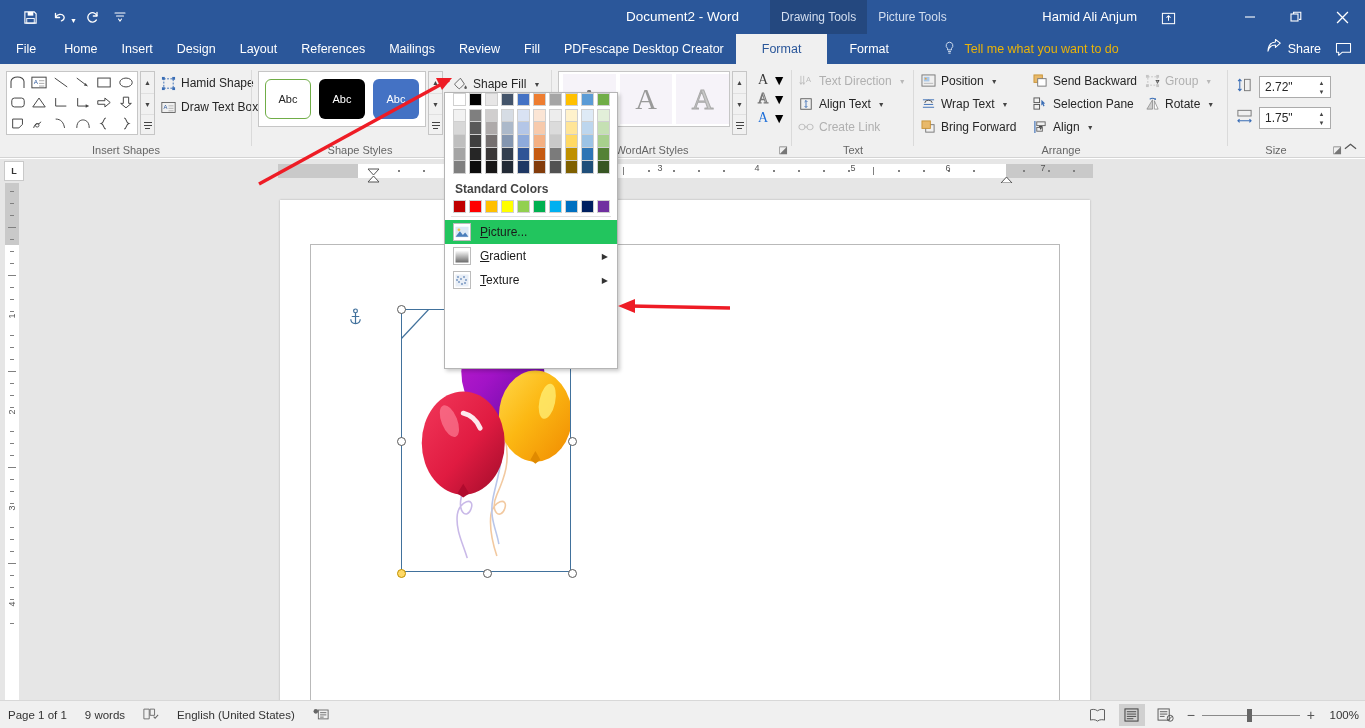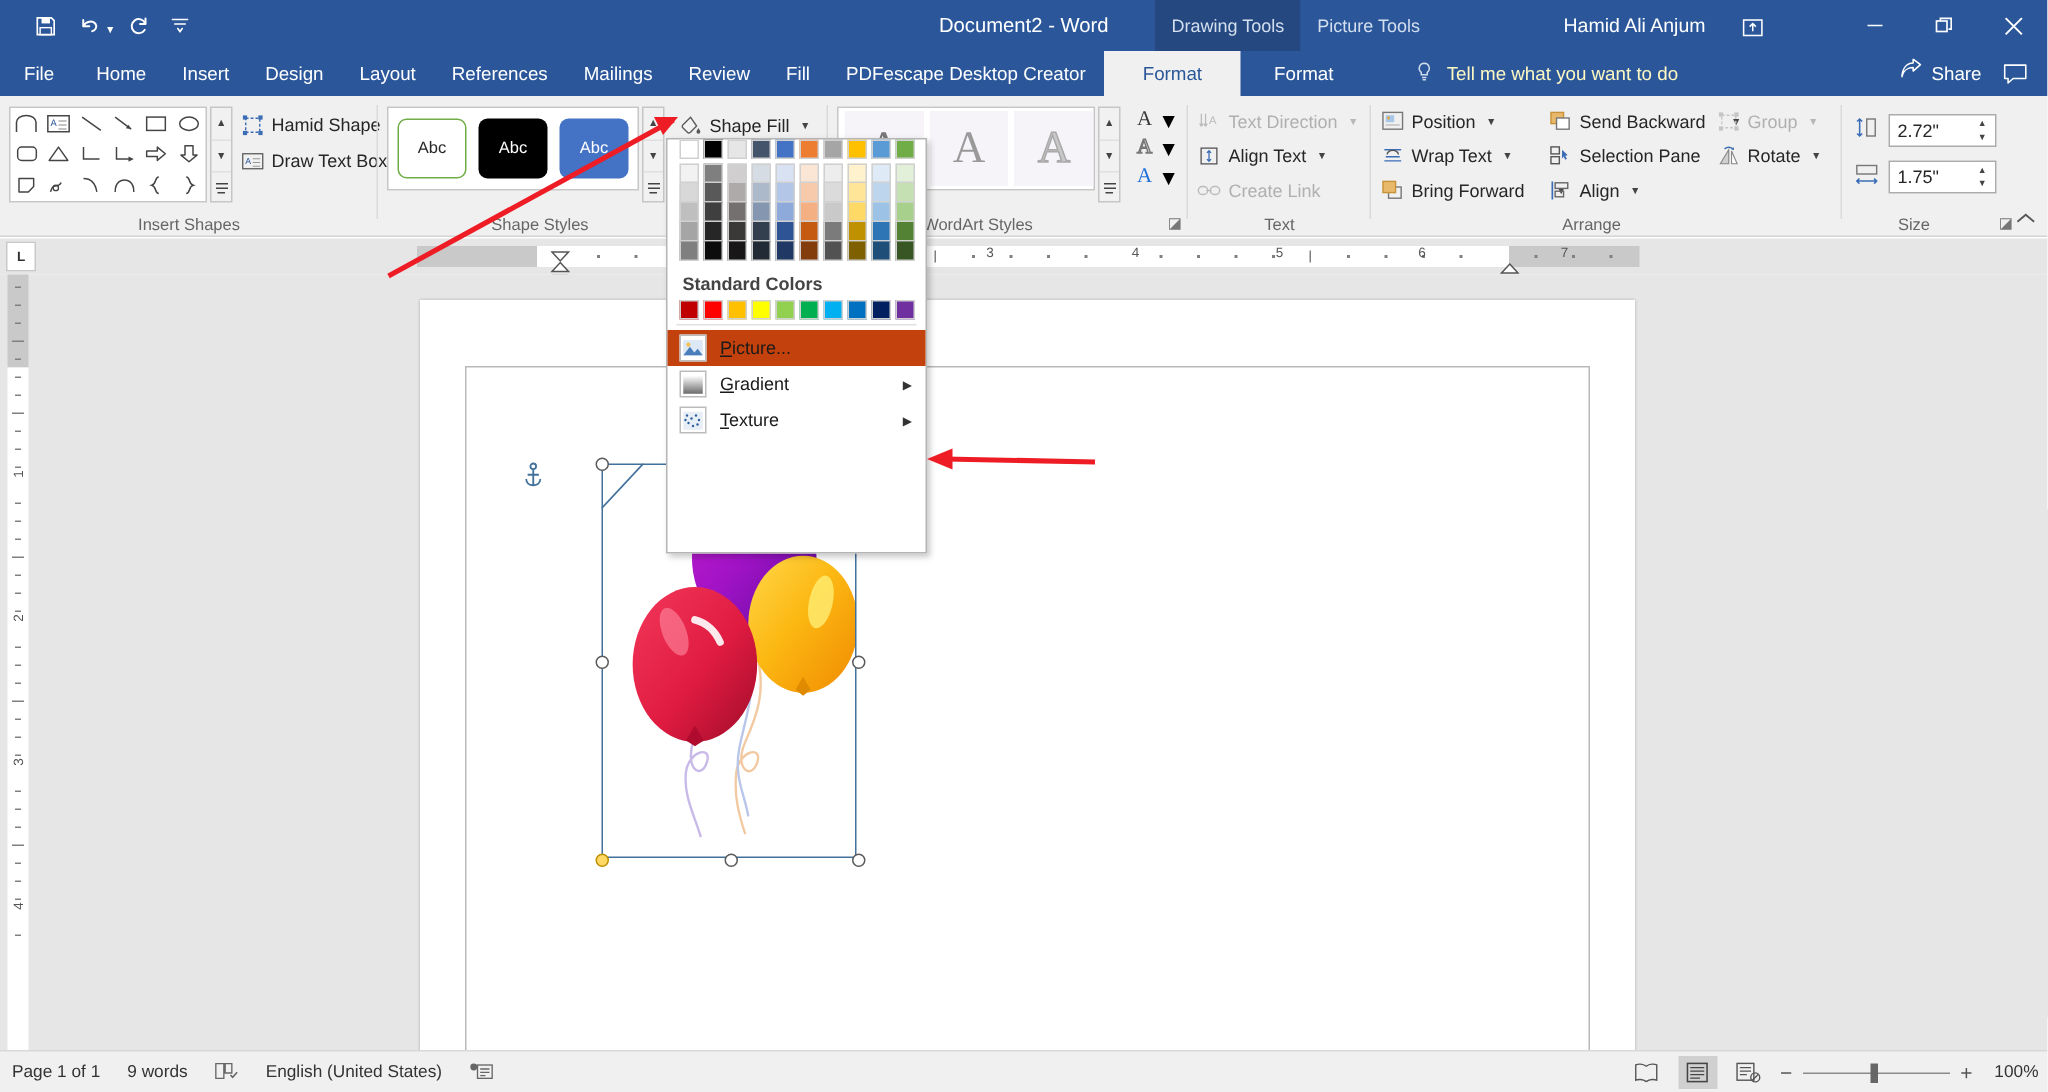--- a/index.html
+++ b/index.html
@@ -55,21 +55,21 @@
   .tab {
     height: 30px; line-height: 30px; padding: 0 12px; font-size: 12.5px;
     color: #fff; white-space: nowrap; cursor: default;
   }
   .tab.file { padding: 0 16px; }
   .tab.active {
     background: #f0f0f0; color: #2b579a;
   }
   .tellme {
     position: absolute; left: 944px; top: 0; height: 30px; line-height: 30px;
-    font-size: 12.5px; color: #fef9c3; white-space: nowrap;
+    font-size: 12.5px; color: #eab308; white-space: nowrap;
   }
   .tellme .bulb { margin-right: 6px; }
   .share-area {
     position: absolute; right: 44px; top: 0; height: 30px; line-height: 30px;
     font-size: 12.5px; color: #fff; display: flex; align-items: center; gap: 6px;
   }
   .comment-btn { position: absolute; right: 8px; top: 4px; width: 28px; height: 22px;
     display:flex;align-items:center;justify-content:center; }
 
   
@@ -219,21 +219,21 @@
   .swatch-row { display: flex; gap: 3px; padding-left: 8px; }
   .sw { width: 13px; height: 13px; border: 1px solid #d0d0d0; }
   .swcol { display: flex; flex-direction: column; }
   .swcol .sw { border-top: none; }
   .swcol .sw:first-child { border-top: 1px solid #d0d0d0; }
   .theme-grid { display: flex; gap: 3px; padding-left: 8px; margin-top: 3px; }
   .mitem {
     height: 24px; display: flex; align-items: center; gap: 9px; padding-left: 8px;
     font-size: 12px; color: #1a1a1a; position: relative;
   }
-  .mitem.sel { background: #c2410c; }
+  .mitem.sel { background: #22c55e; }
   .mitem .mic {
     width: 18px; height: 18px; flex: 0 0 18px; display:flex;align-items:center;justify-content:center;
     border: 1px solid #bcbcbc; background: #fff;
   }
   .mitem .mic.nob { border: none; background: none; }
   .mitem .arr { position: absolute; right: 9px; font-size: 8px; color: #333; }
   .menu-div { height: 1px; background: #e0e0e0; margin: 3px 6px; }
   .ul { text-decoration: underline; }
 
   

